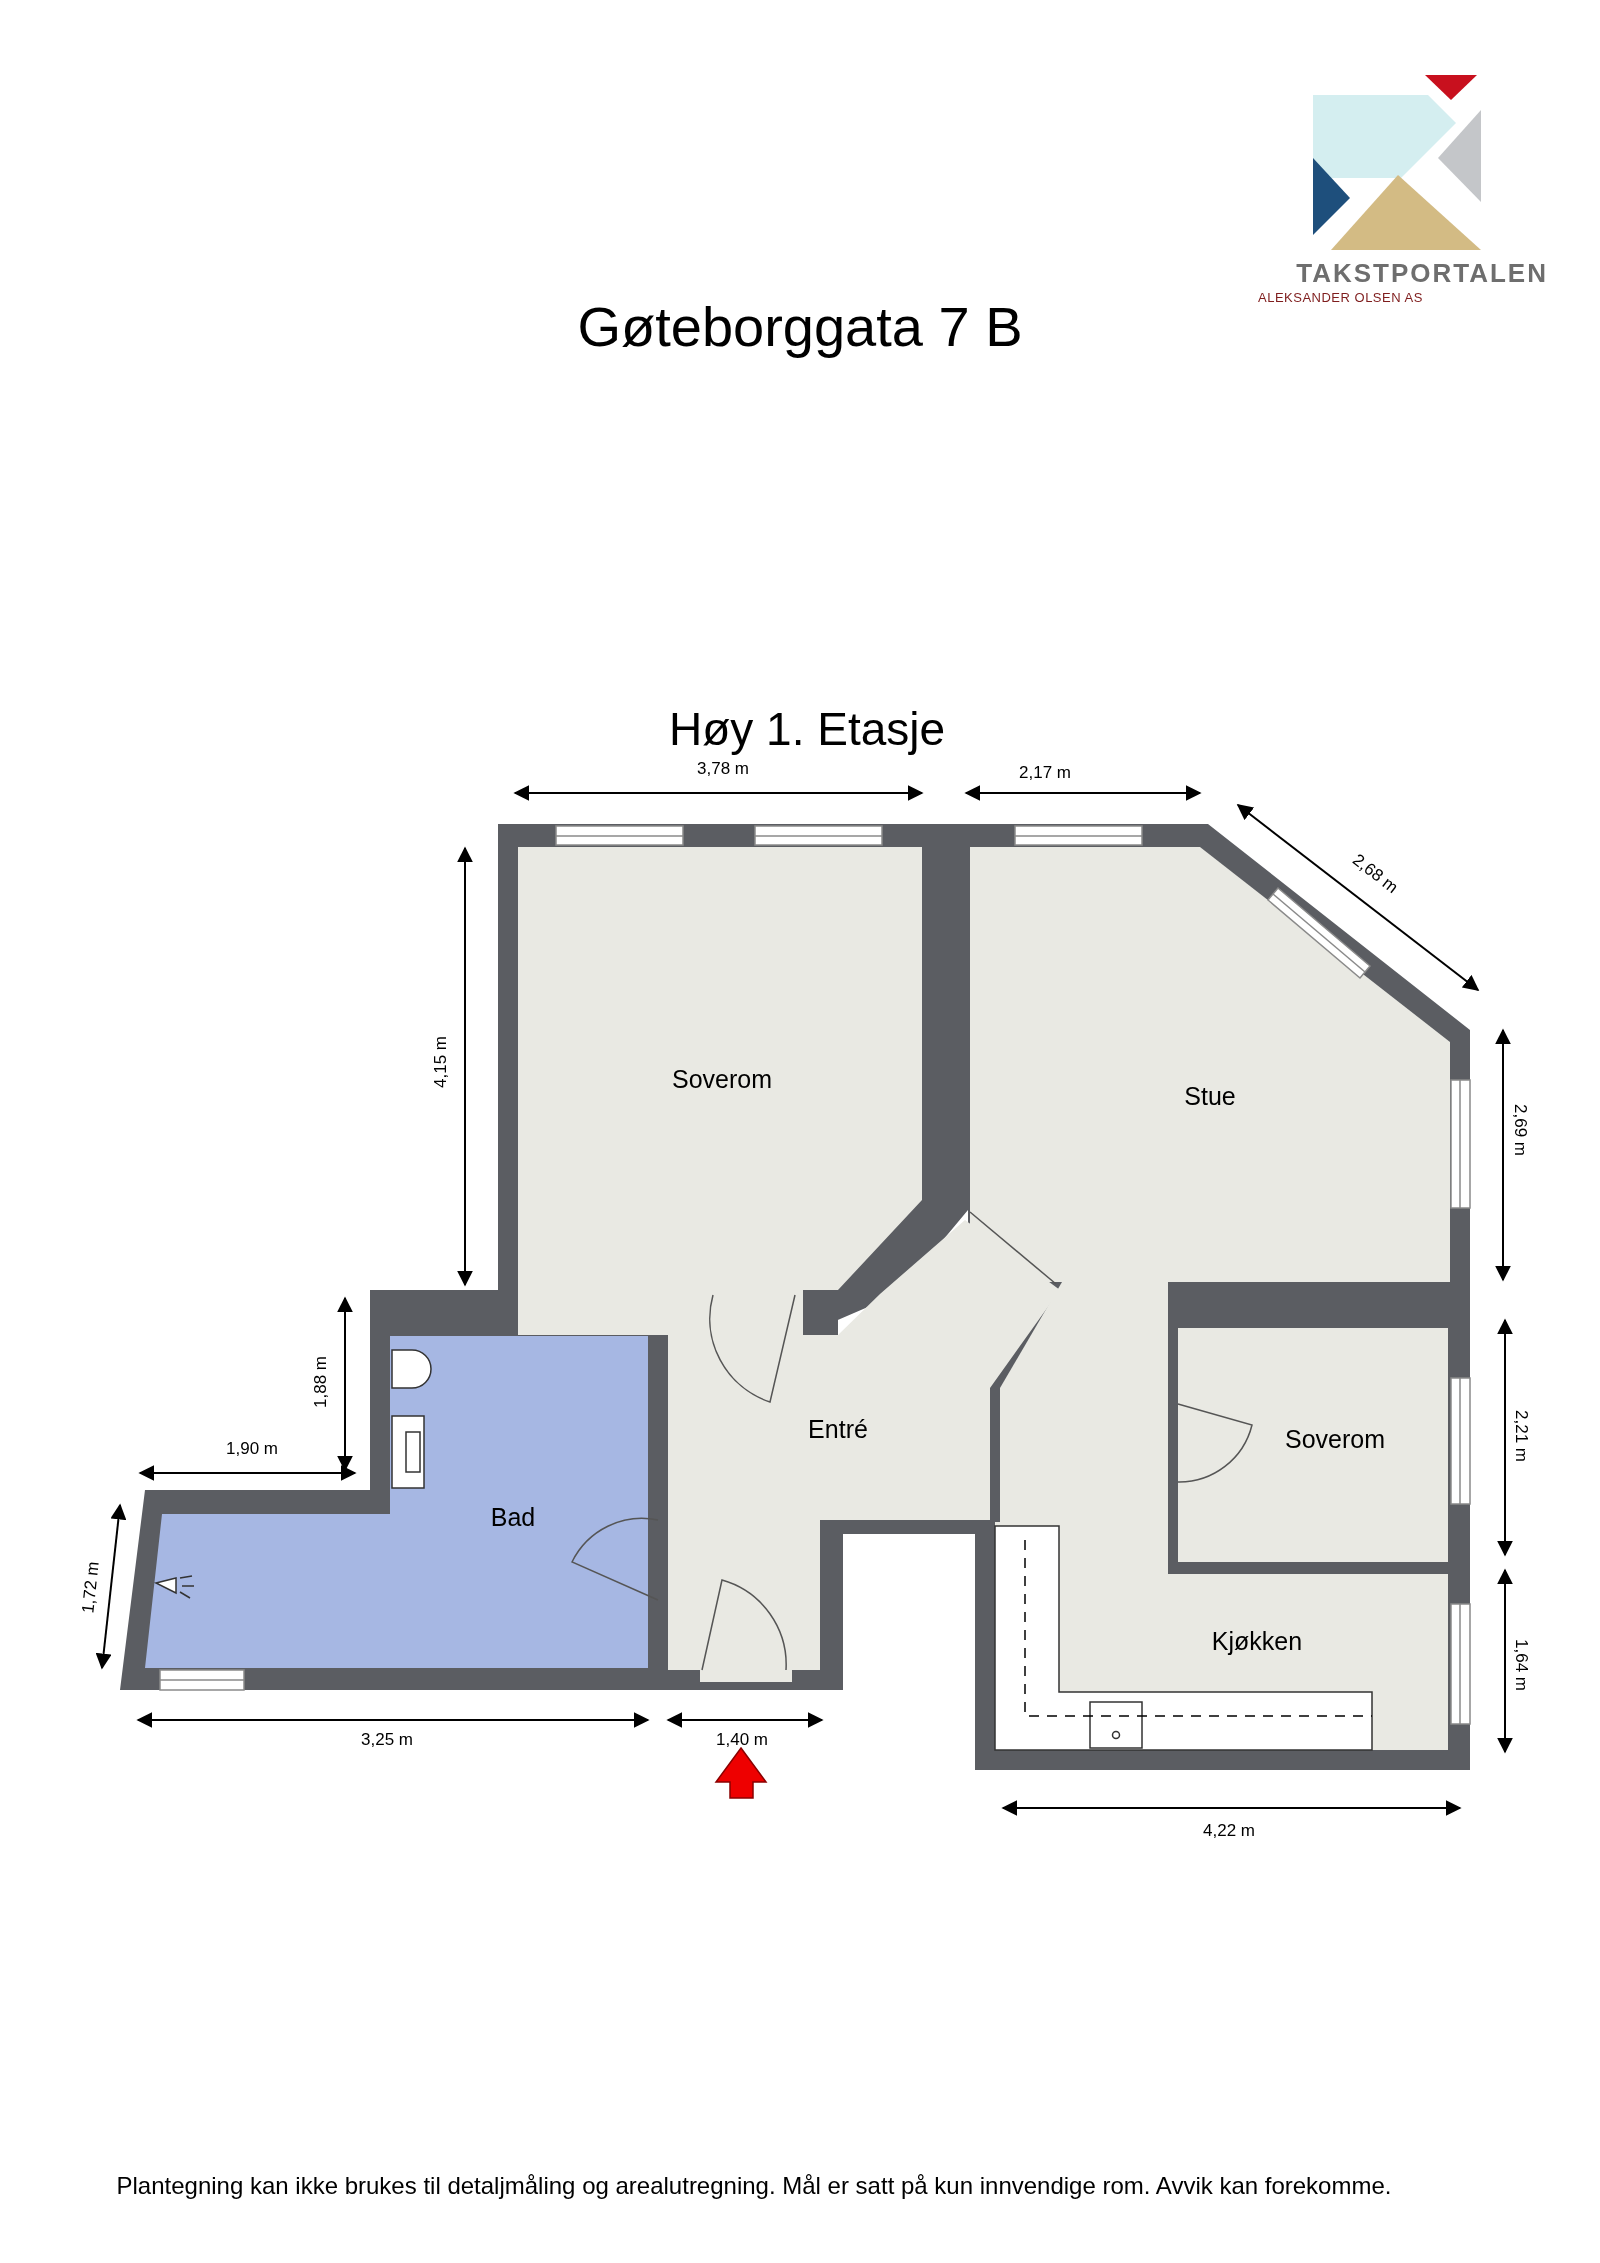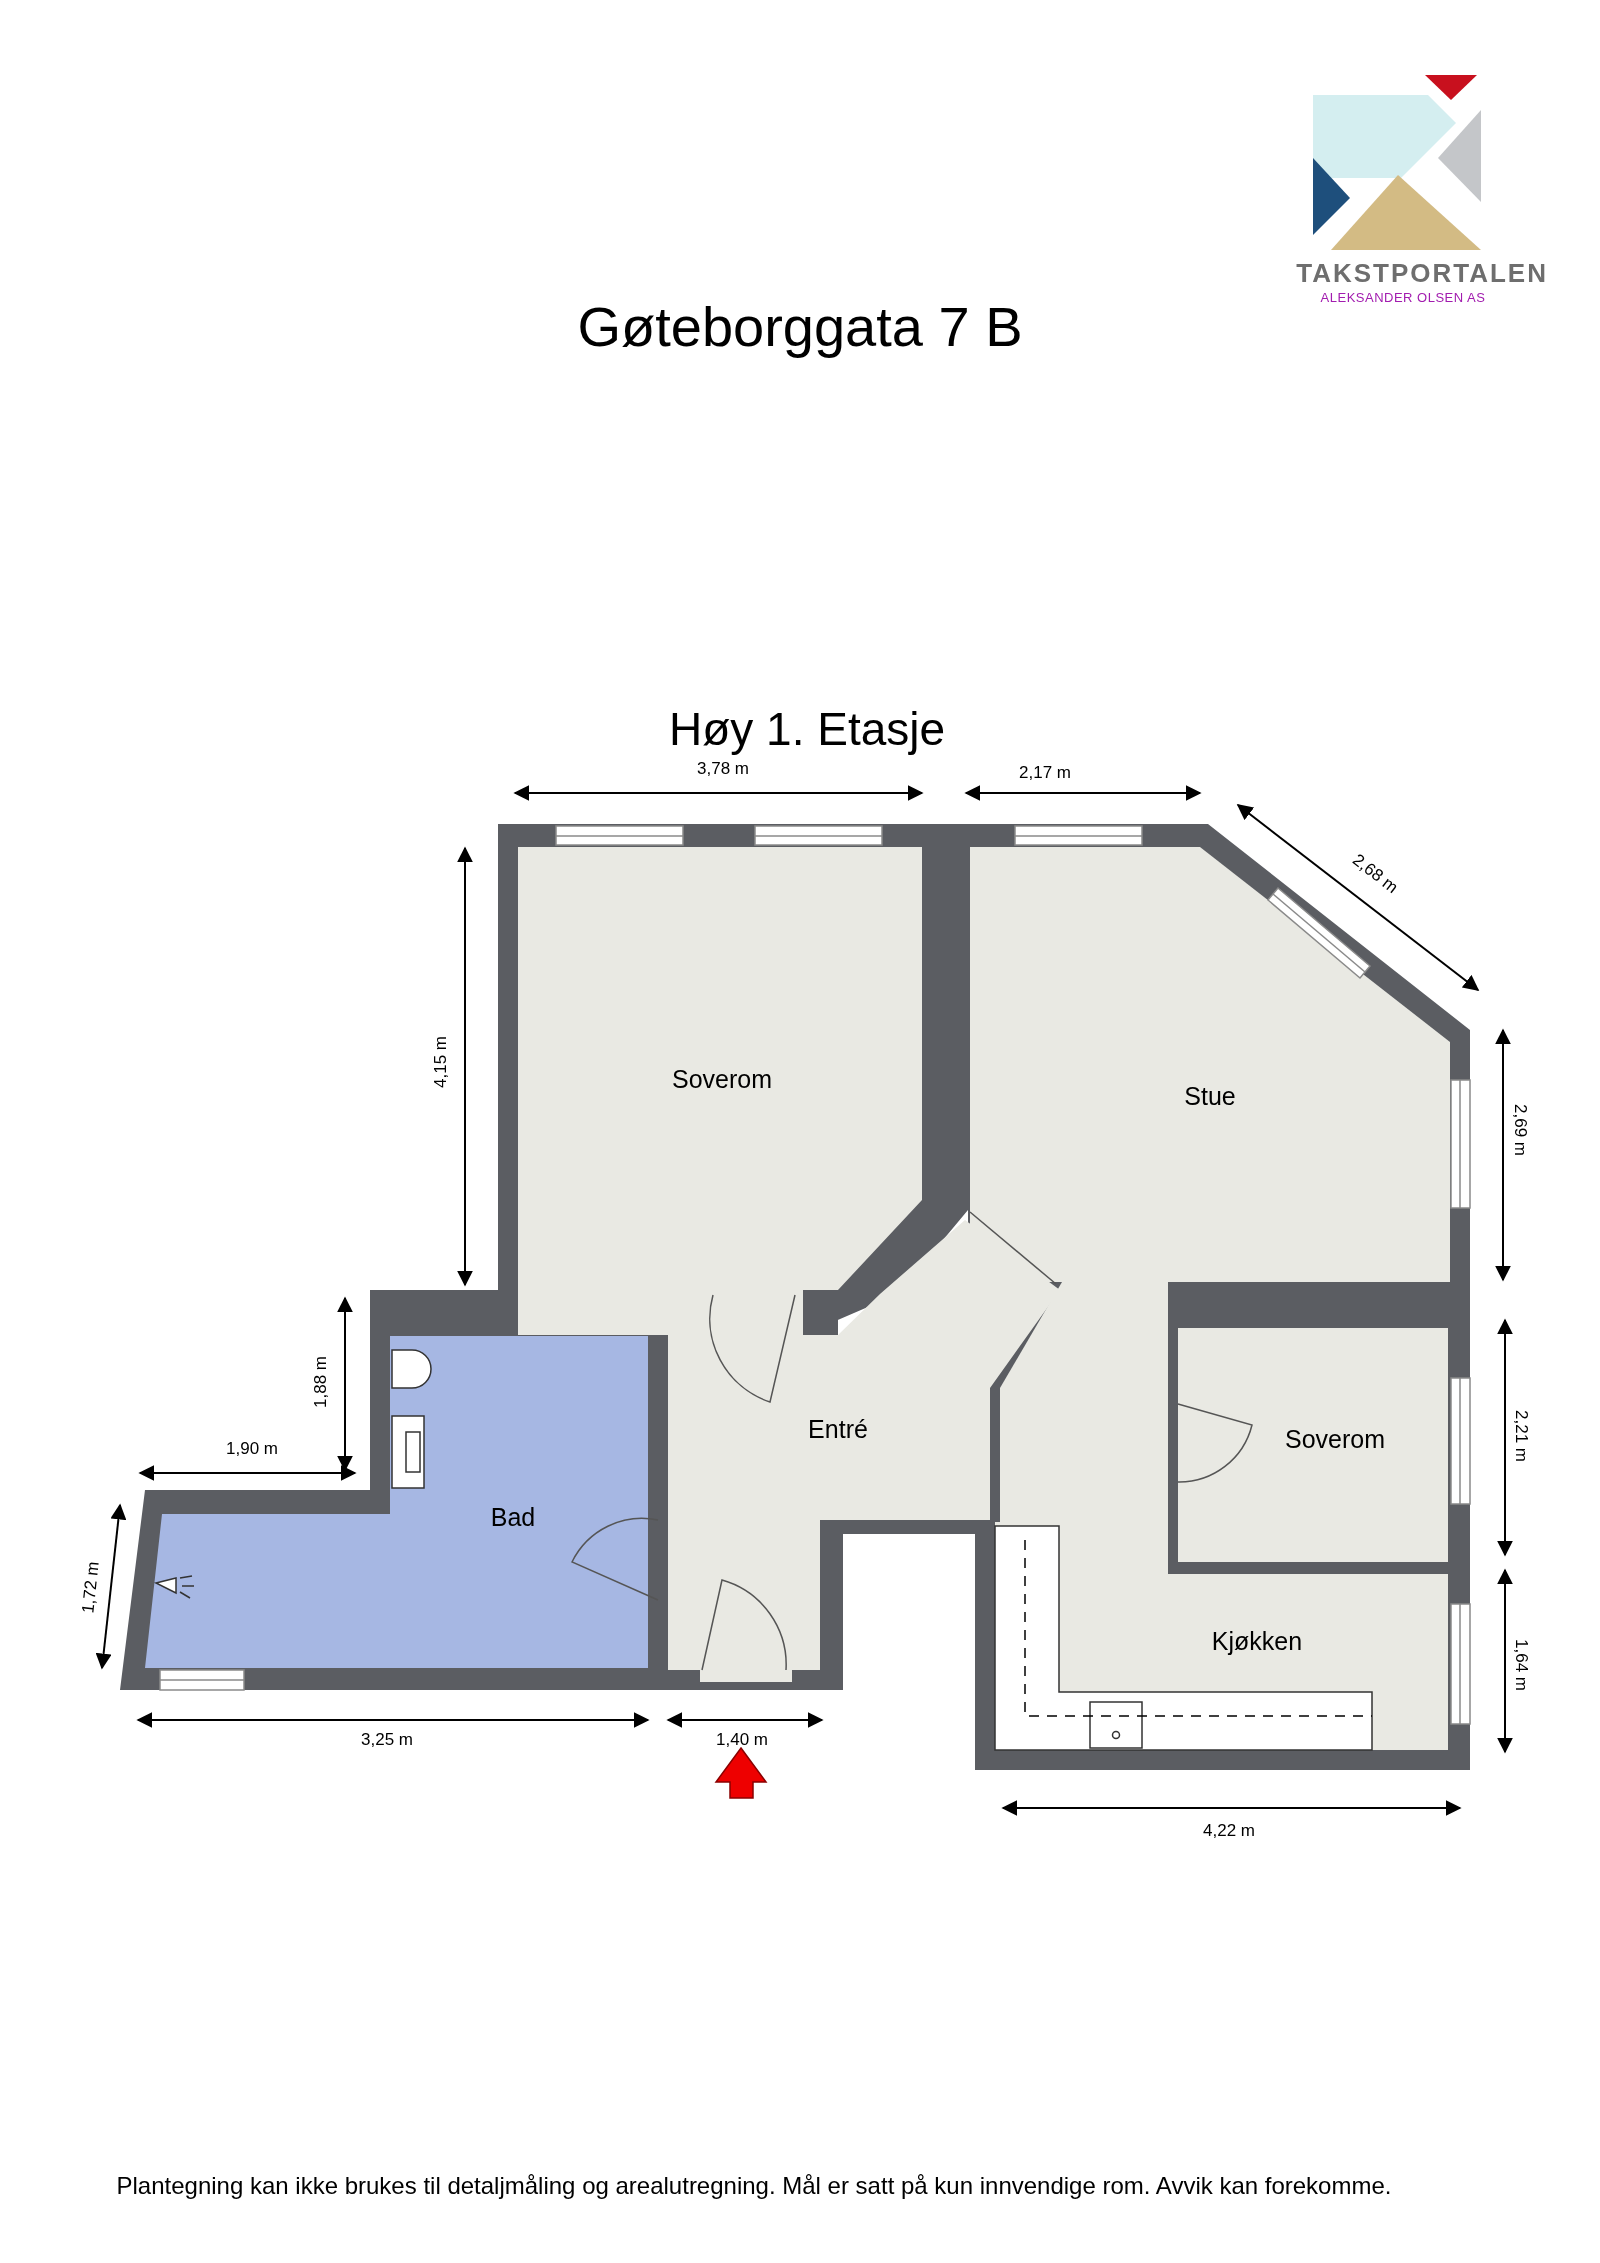--- a/index.html
+++ b/index.html
@@ -1,22 +1,22 @@
 <!DOCTYPE html>
 <html><head>
 <meta charset="utf-8">
 <style>
   html, body { margin: 0; padding: 0; background: #ffffff; }
   body { width: 1600px; height: 2263px; position: relative; overflow: hidden;
          font-family: "Liberation Sans", sans-serif; color: #000; }
   .logo { position: absolute; left: 1258px; top: 70px; width: 290px; height: 250px; }
   .logo-text { position: absolute; left: 1258px; top: 258px; width: 290px; text-align: right;
                color: #6e6e6e; font-weight: bold; letter-spacing: 2px; font-size: 26px; }
-  .logo-sub { position: absolute; left: 1258px; top: 290px; width: 290px; text-align: center;
-              color: #a21caf; font-size: 13px; letter-spacing: 0.5px; }
+  .logo-sub { position: absolute; left: 1258px; top: 290px; width: 290px; text-align: left;
+              color: #7f1d1d; font-size: 13px; letter-spacing: 0.5px; }
   .title { position: absolute; left: 0; top: 294px; width: 1600px; text-align: center;
            font-size: 56px; }
   .plan { position: absolute; left: 0; top: 0; width: 1600px; height: 2263px; }
   .footer { position: absolute; left: 0; top: 2172px; width: 1508px; text-align: center; font-size: 24px; }
 </style>
 </head>
 <body>
 
 <svg class="logo" viewBox="0 0 290 250">
   <polygon points="167,5 219,5 193,30" fill="#c8101e"></polygon>

